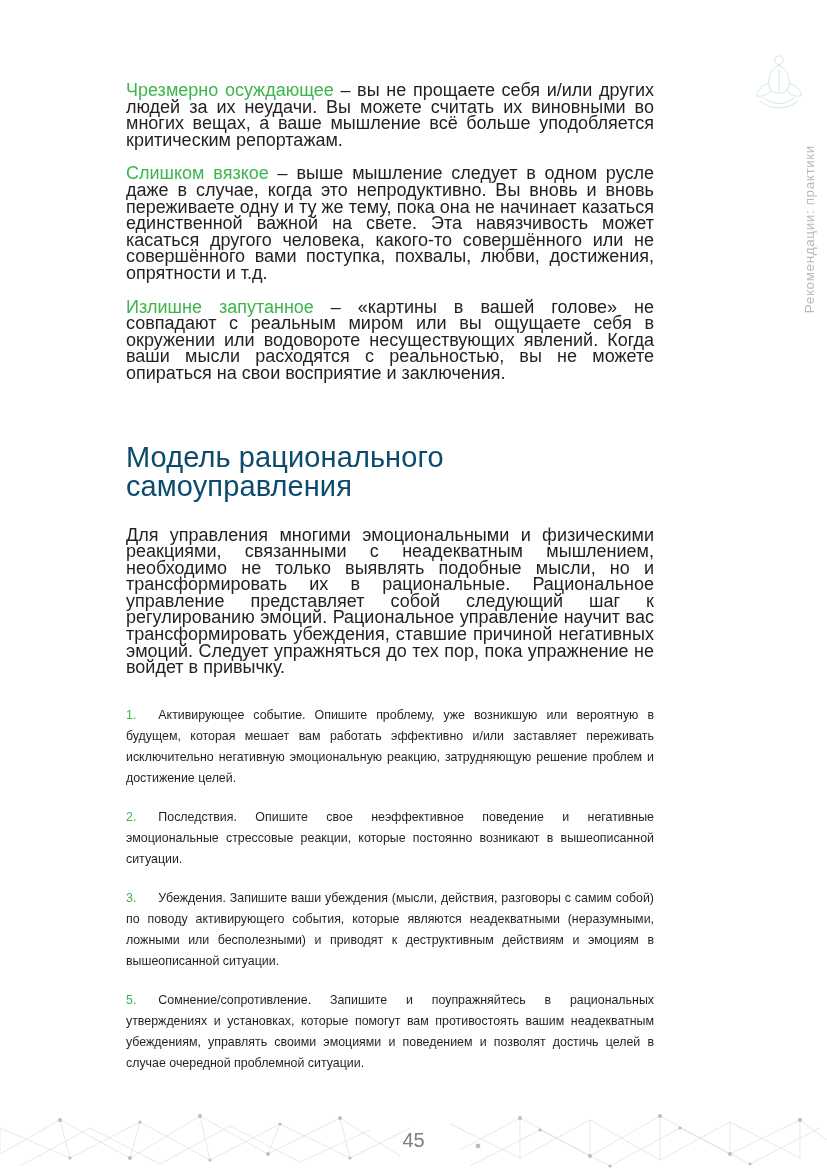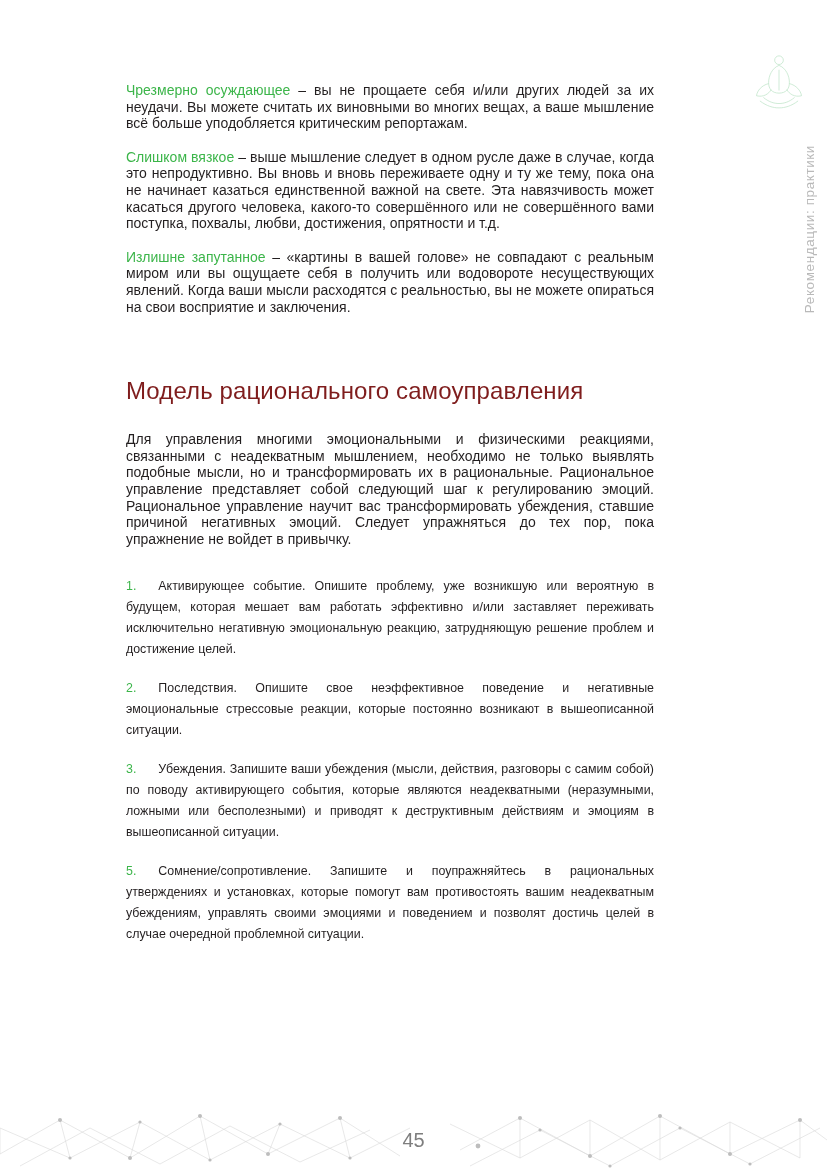--- a/index.html
+++ b/index.html
@@ -56,37 +56,37 @@
   
   .content {
     position: absolute;
     left: 126px;
     top: 82px;
     width: 528px;
   }
 
   p.body {
     margin: 0 0 17px 0;
-    font-size: 14px;
+    font-size: 18px;
     line-height: 16.6px;
     color: #231f20;
     text-align: justify;
     font-family: "Liberation Sans", sans-serif;
   }
   p.body:last-child { margin-bottom: 0; }
 
   .lead {
     color: #3cb54a;
     font-weight: normal;
   }
 
   h2.section-title {
     margin: 0;
-    color: #7f1d1d;
-    font-size: 24px;
+    color: #0c4a6e;
+    font-size: 29px;
     line-height: 29px;
     font-weight: normal;
     font-family: "Liberation Sans", sans-serif;
     letter-spacing: 0.1px;
   }
 
   .gap-before-title { height: 44px; }
   .gap-after-title { height: 26px; }
   .gap-before-list { height: 12px; }
 
@@ -147,21 +147,21 @@
     <div class="side-tab-label">Рекомендации: практики</div>
   </div>
 
   <div class="content">
 
     <p class="body"><span class="lead">Чрезмерно осуждающее</span><span> – вы не прощаете себя и/или других людей за их неудачи. Вы можете считать их виновными во многих вещах, а ваше мышление всё больше уподобляется критическим репортажам.</span></p>
 
 
     <p class="body"><span class="lead">Слишком вязкое</span><span> – выше мышление следует в одном русле даже в случае, когда это непродуктивно. Вы вновь и вновь переживаете одну и ту же тему, пока она не начинает казаться единственной важной на свете. Эта навязчивость может касаться другого человека, какого-то совершённого или не совершённого вами поступка, похвалы, любви, достижения, опрятности и т.д.</span></p>
 
-    <p class="body"><span class="lead">Излишне запутанное</span><span> – «картины в вашей голове» не совпадают с реальным миром или вы ощущаете себя в получить или водовороте несуществующих явлений. Когда ваши мысли расходятся с реальностью, вы не можете опираться на свои восприятие и заключения.</span></p>
+    <p class="body"><span class="lead">Излишне запутанное</span><span> – «картины в вашей голове» не совпадают с реальным миром или вы ощущаете себя в окружении или водовороте несуществующих явлений. Когда ваши мысли расходятся с реальностью, вы не можете опираться на свои восприятие и заключения.</span></p>
 
     <div class="gap-before-title"></div>
 
     <h2 class="section-title">Модель рационального самоуправления</h2>
 
     <div class="gap-after-title"></div>
 
     <p class="body">Для управления многими эмоциональными и физическими реакциями, связанными с неадекватным мышлением, необходимо не только выявлять подобные мысли, но и трансформировать их в рациональные. Рациональное управление представляет собой следующий шаг к регулированию эмоций. Рациональное управление научит вас трансформировать убеждения, ставшие причиной негативных эмоций. Следует упражняться до тех пор, пока упражнение не войдет в привычку.</p>
 
     <div class="gap-before-list"></div>

